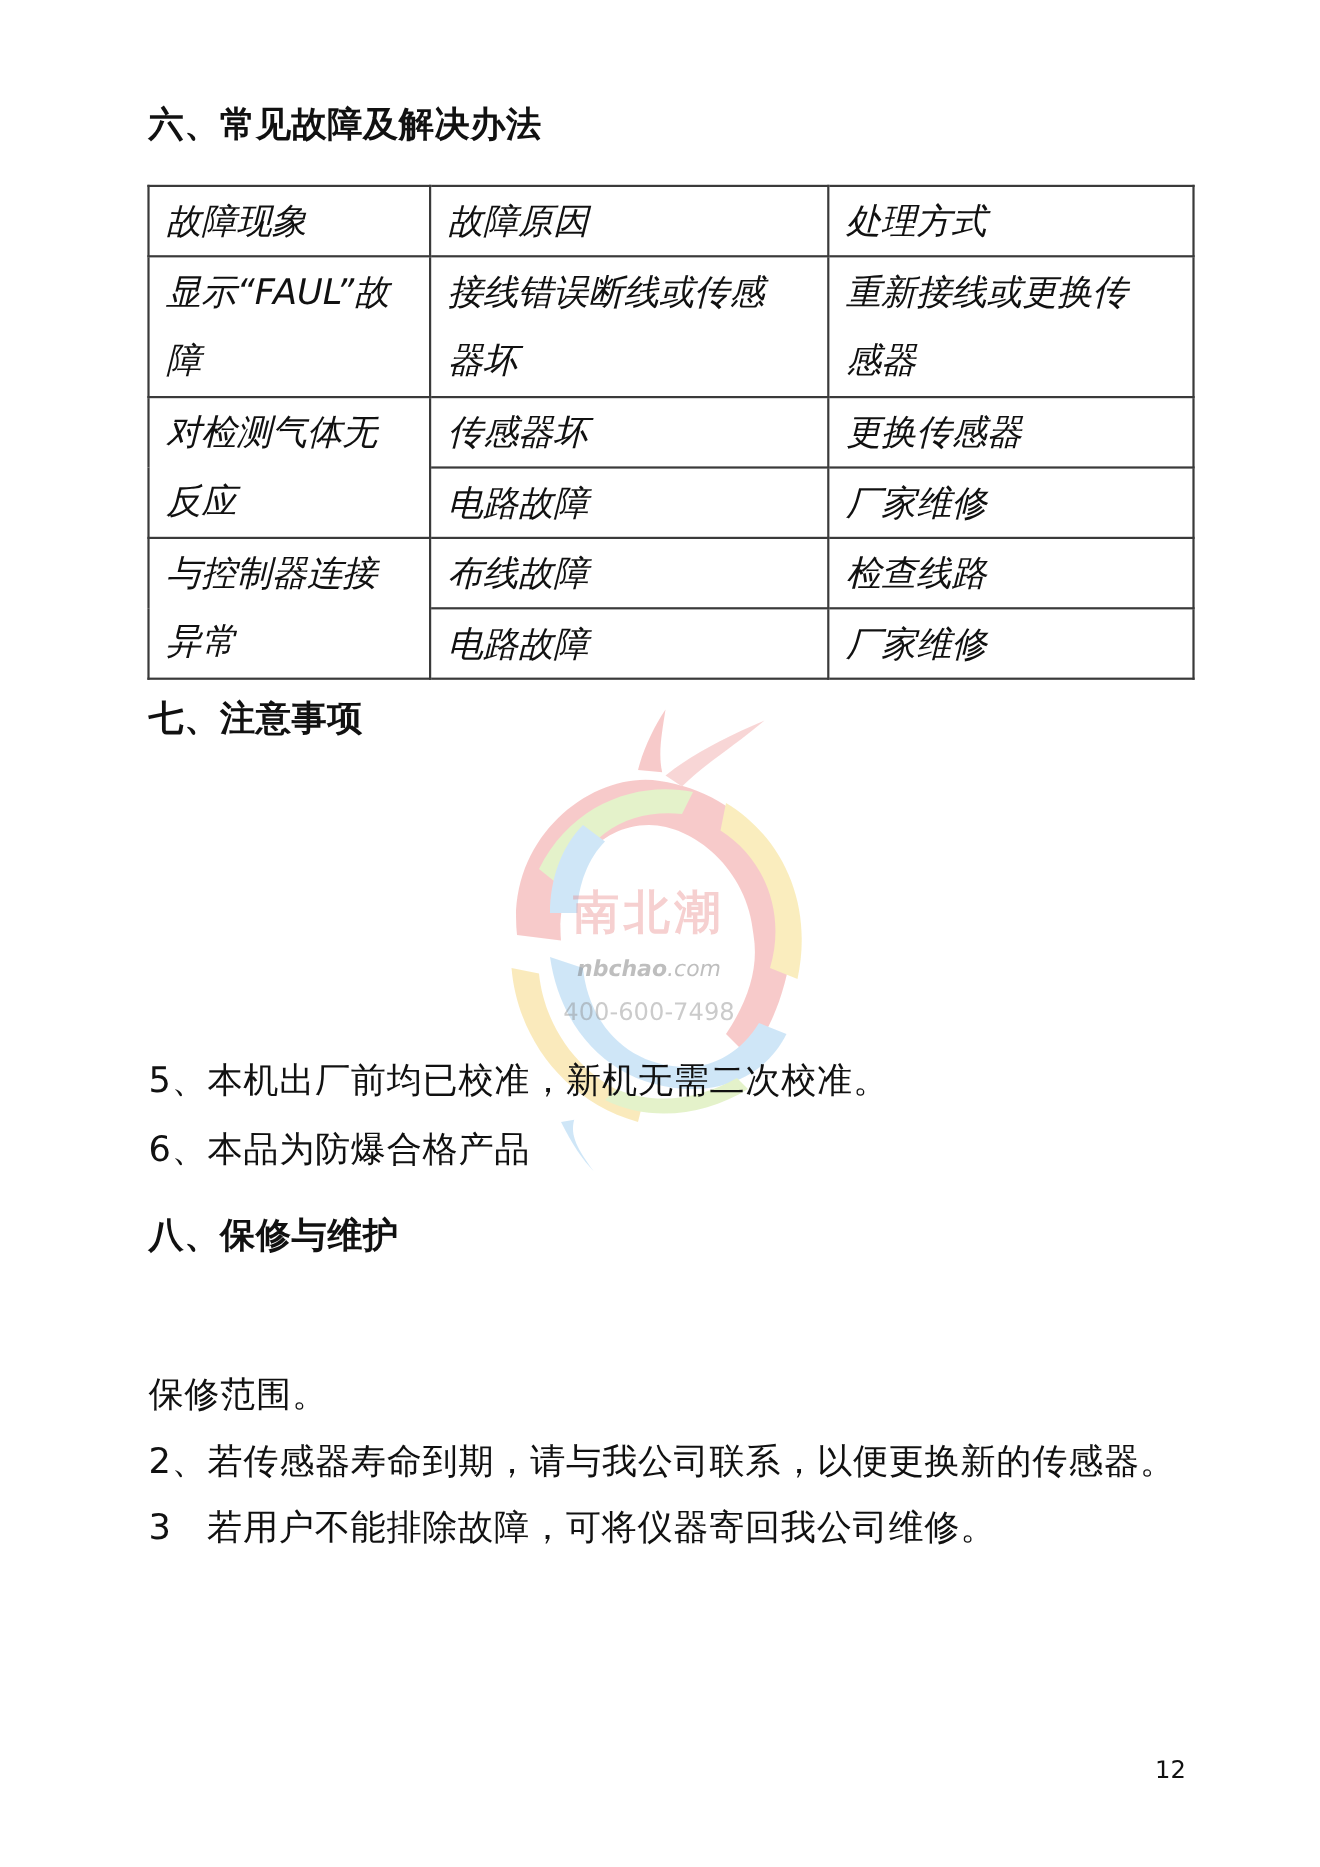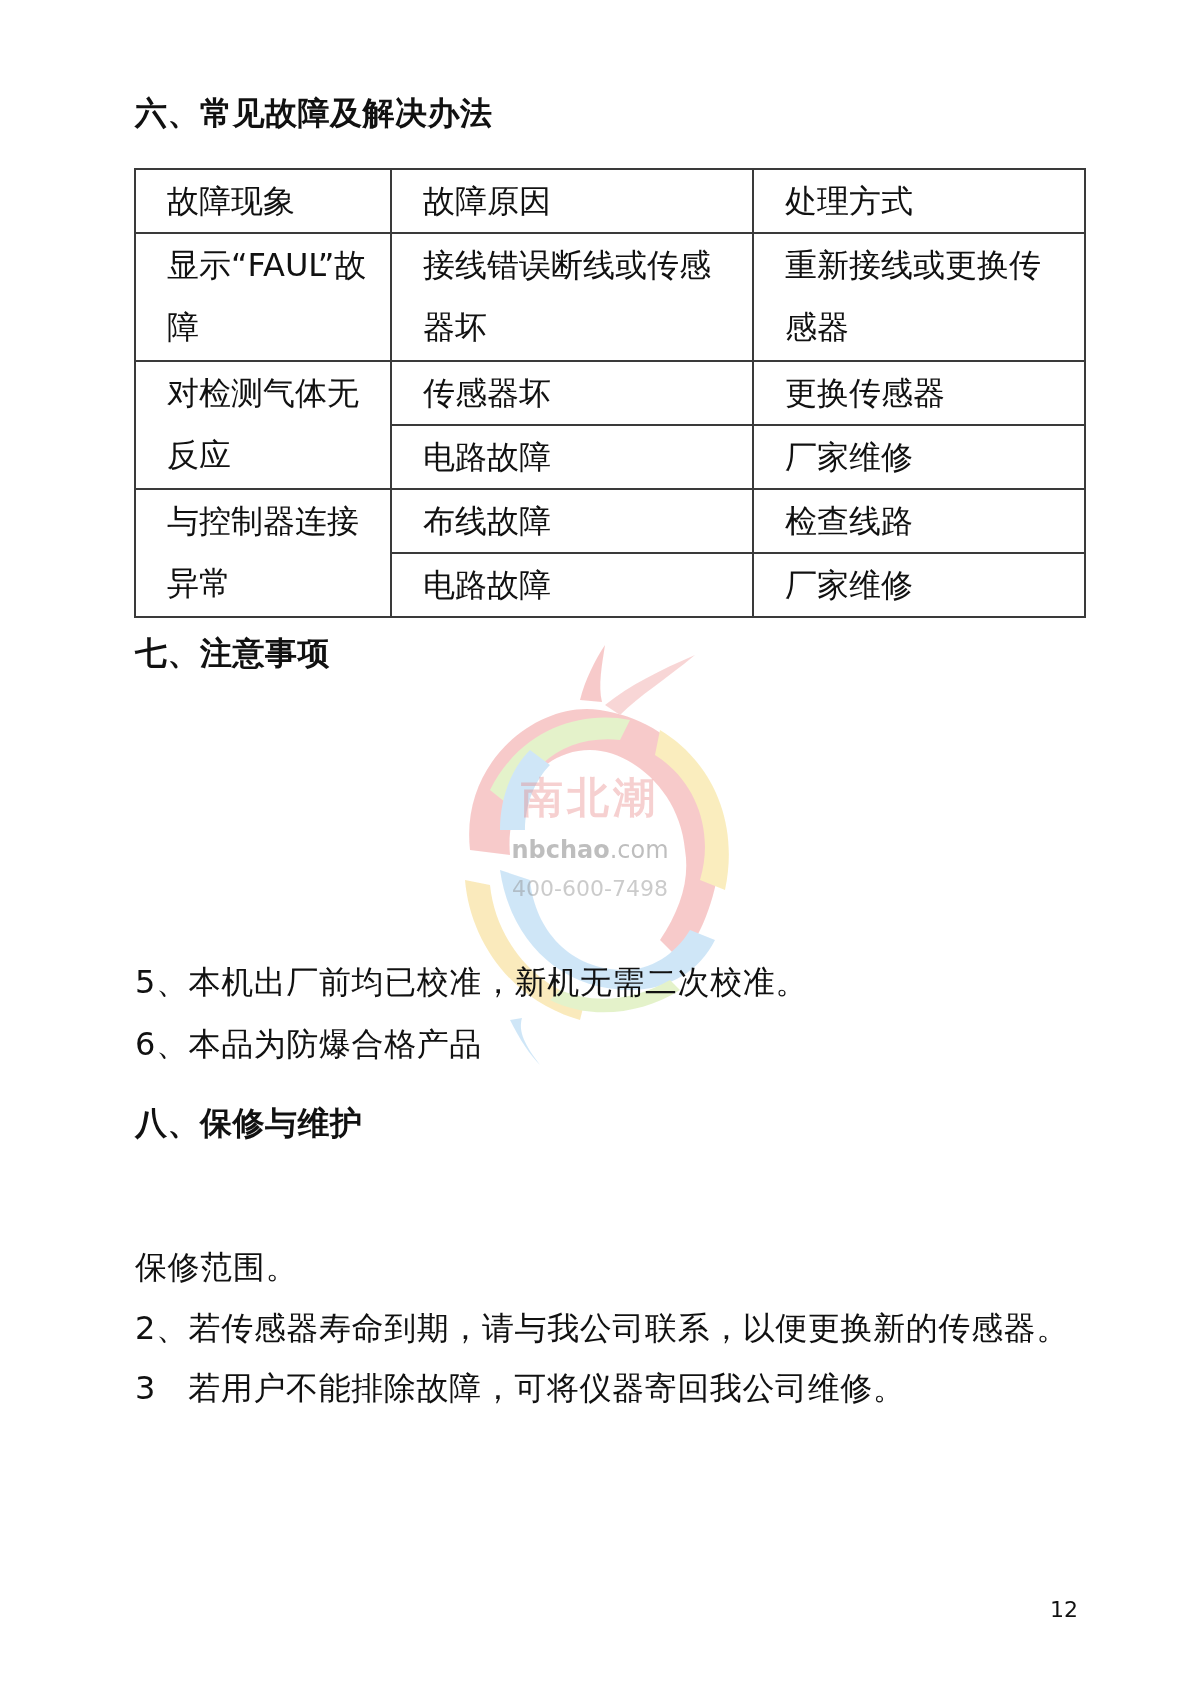--- a/index.html
+++ b/index.html
@@ -3,33 +3,33 @@
 <meta charset="utf-8">
 <style>
   html, body { margin: 0; padding: 0; background: #ffffff; }
   body { width: 1200px; height: 1697px; position: relative; overflow: hidden;
          font-family: "DejaVu Sans", "Liberation Sans", sans-serif; color: #111; }
   .page { position: absolute; left: 0; top: 0; width: 1200px; height: 1697px; background: #fff; }
 
   
   .watermark { position: absolute; left: 430px; top: 640px; width: 320px; height: 430px; pointer-events: none; z-index: 0; }
   .watermark svg { width: 100%; height: 100%; }
-  .wm-text { position: absolute; left: 0; width: 320px; text-align: center; }
+  .wm-text { position: absolute; left: 0; width: 320px; text-align: center; margin-top: 32px; }
   .wm-cn { top: 130px; font-size: 42px; font-weight: bold; color: rgba(230,120,120,0.35); letter-spacing: 4px; font-family: "DejaVu Serif", serif; }
-  .wm-site { top: 196px; font-size: 24px; font-weight: bold; color: rgba(110,110,110,0.45); }
+  .wm-site { top: 196px; font-size: 20px; font-weight: bold; color: rgba(110,110,110,0.45); font-style: italic; }
   .wm-site .dotcom { font-weight: normal; }
   .wm-phone { top: 236px; font-size: 22px; color: rgba(140,140,140,0.45); }
 
   .content { position: absolute; left: 12px; top: 0; width: 1200px; height: 1697px; z-index: 1; }
 
   .h2 { position: absolute; left: 123px; font-size: 32px; font-weight: bold; line-height: 40px; white-space: nowrap; letter-spacing: 0.5px; }
 
   .fault-table { position: absolute; left: 122px; top: 168px; border-collapse: collapse; table-layout: fixed; }
   .fault-table td { border: 2px solid #3a3a3a; vertical-align: top; padding: 0; font-size: 32px; line-height: 62px; white-space: nowrap; }
-  .fault-table td .cell { padding-left: 31px; }
+  .fault-table td .cell { padding-left: 15px; font-style: italic; }
   .col1 { width: 256px; } .col2 { width: 362px; } .col3 { width: 332px; }
 
   .list-line { position: absolute; left: 123px; font-size: 32px; line-height: 44px; white-space: nowrap; letter-spacing: 0.6px; }
 
   .page-number { position: absolute; left: 0; width: 1066px; text-align: right; top: 1596px; font-size: 22px; line-height: 28px; }
 </style>
 </head>
 <body>
 
 <div class="page">

